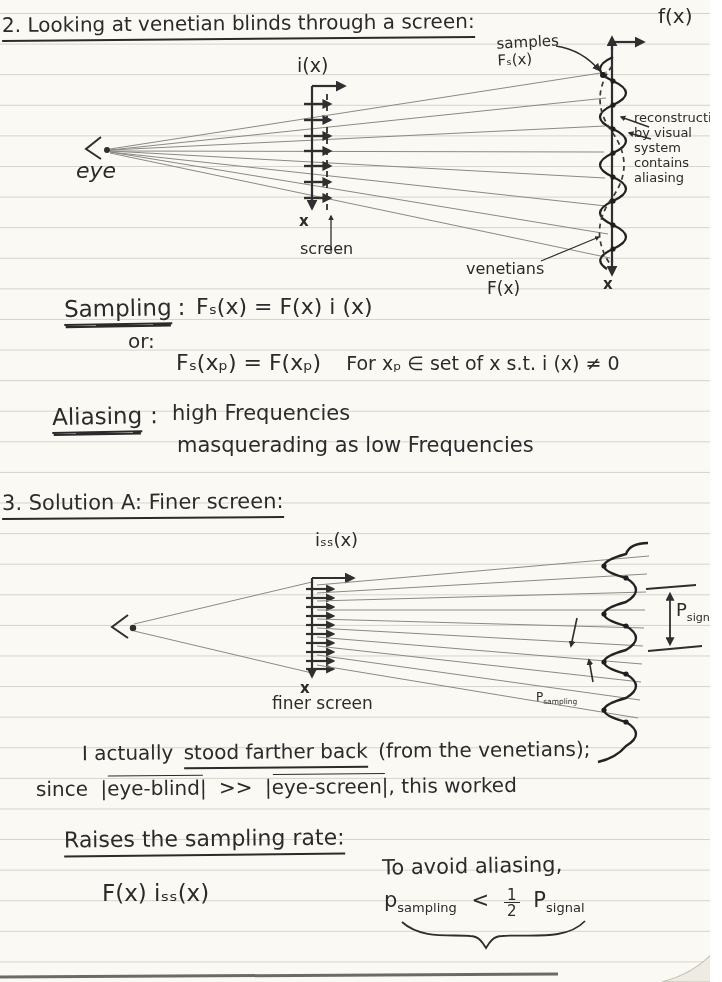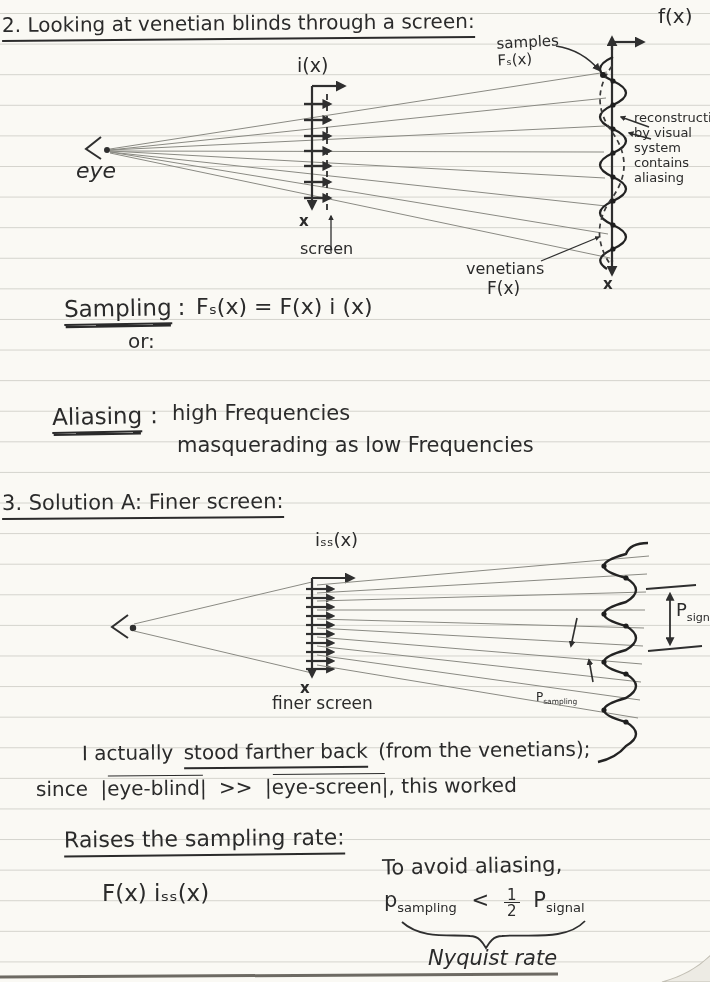--- a/index.html
+++ b/index.html
@@ -186,20 +186,24 @@
   </div>
   <div class="t" style="left:466px;top:260px;font-size:16px;">venetians</div>
   <div class="t" style="left:487px;top:279px;font-size:17px;">F(x)</div>
   <div class="t" style="left:603px;top:276px;font-size:15px;font-weight:bold;">x</div>
 
   <div class="t" style="left:64px;top:295px;font-size:23px;transform:rotate(-1deg);">
     <span class="ul-double">Sampling</span><span style="margin-left:6px;">:</span>
   </div>
   <div class="t" style="left:196px;top:294px;font-size:22px;">Fₛ(x) = F(x) i (x)</div>
   <div class="t" style="left:128px;top:330px;font-size:20px;">or:</div>
+  <div class="t" style="left:176px;top:350px;font-size:22px;">
+    <span>Fₛ(xₚ) = F(xₚ)</span>
+    <span style="font-size:19px;margin-left:18px;">For xₚ ∈ set of x s.t. i (x) ≠ 0</span>
+  </div>
 
   <div class="t" style="left:52px;top:403px;font-size:23px;transform:rotate(-1deg);">
     <span class="ul-double">Aliasing</span><span style="margin-left:8px;">:</span>
   </div>
   <div class="t" style="left:177px;top:433px;font-size:21px;">masquerading as low Frequencies</div>
   <div class="t" style="left:172px;top:401px;font-size:21px;">high Frequencies</div>
 
   <div class="t" style="left:2px;top:490px;font-size:21px;transform:rotate(-0.4deg);">
     <span class="ul">3. Solution A: Finer screen:</span>
   </div>
@@ -229,15 +233,14 @@
   <div class="t" style="left:64px;top:826px;font-size:22px;transform:rotate(-0.6deg);">
     <span class="ul">Raises the sampling rate:</span>
   </div>
   <div class="t" style="left:102px;top:880px;font-size:23px;">F(x) iₛₛ(x)</div>
   <div class="t" style="left:382px;top:854px;font-size:21px;transform:rotate(-1deg);">To avoid aliasing,</div>
   <div class="t" style="left:384px;top:888px;font-size:21px;">
     <span>p</span><sub>sampling</sub>
     <span style="margin:0 8px;">&lt;</span><span class="frac"><span class="num">1</span><span class="den">2</span></span>
     <span>P</span><sub>signal</sub>
   </div>
-  <div class="t" style="left:428px;top:946px;font-size:21px;font-style:italic;">Nyquist rate</div>
 
 </div>
 
 </body></html>

